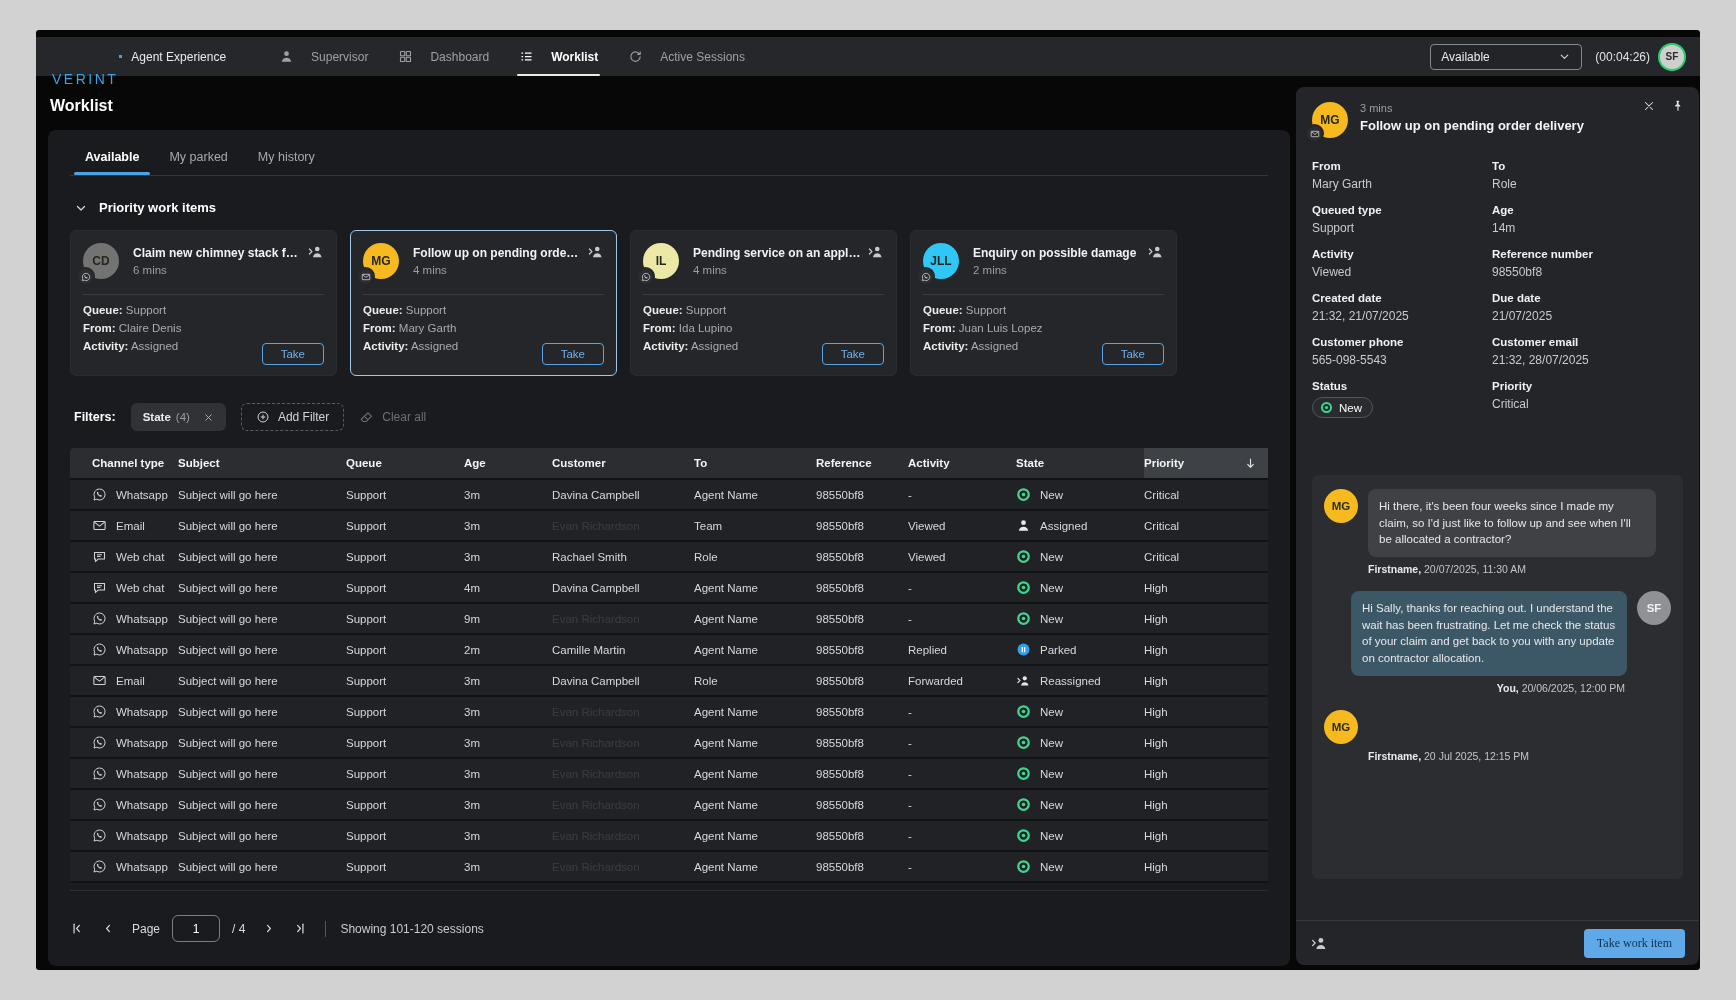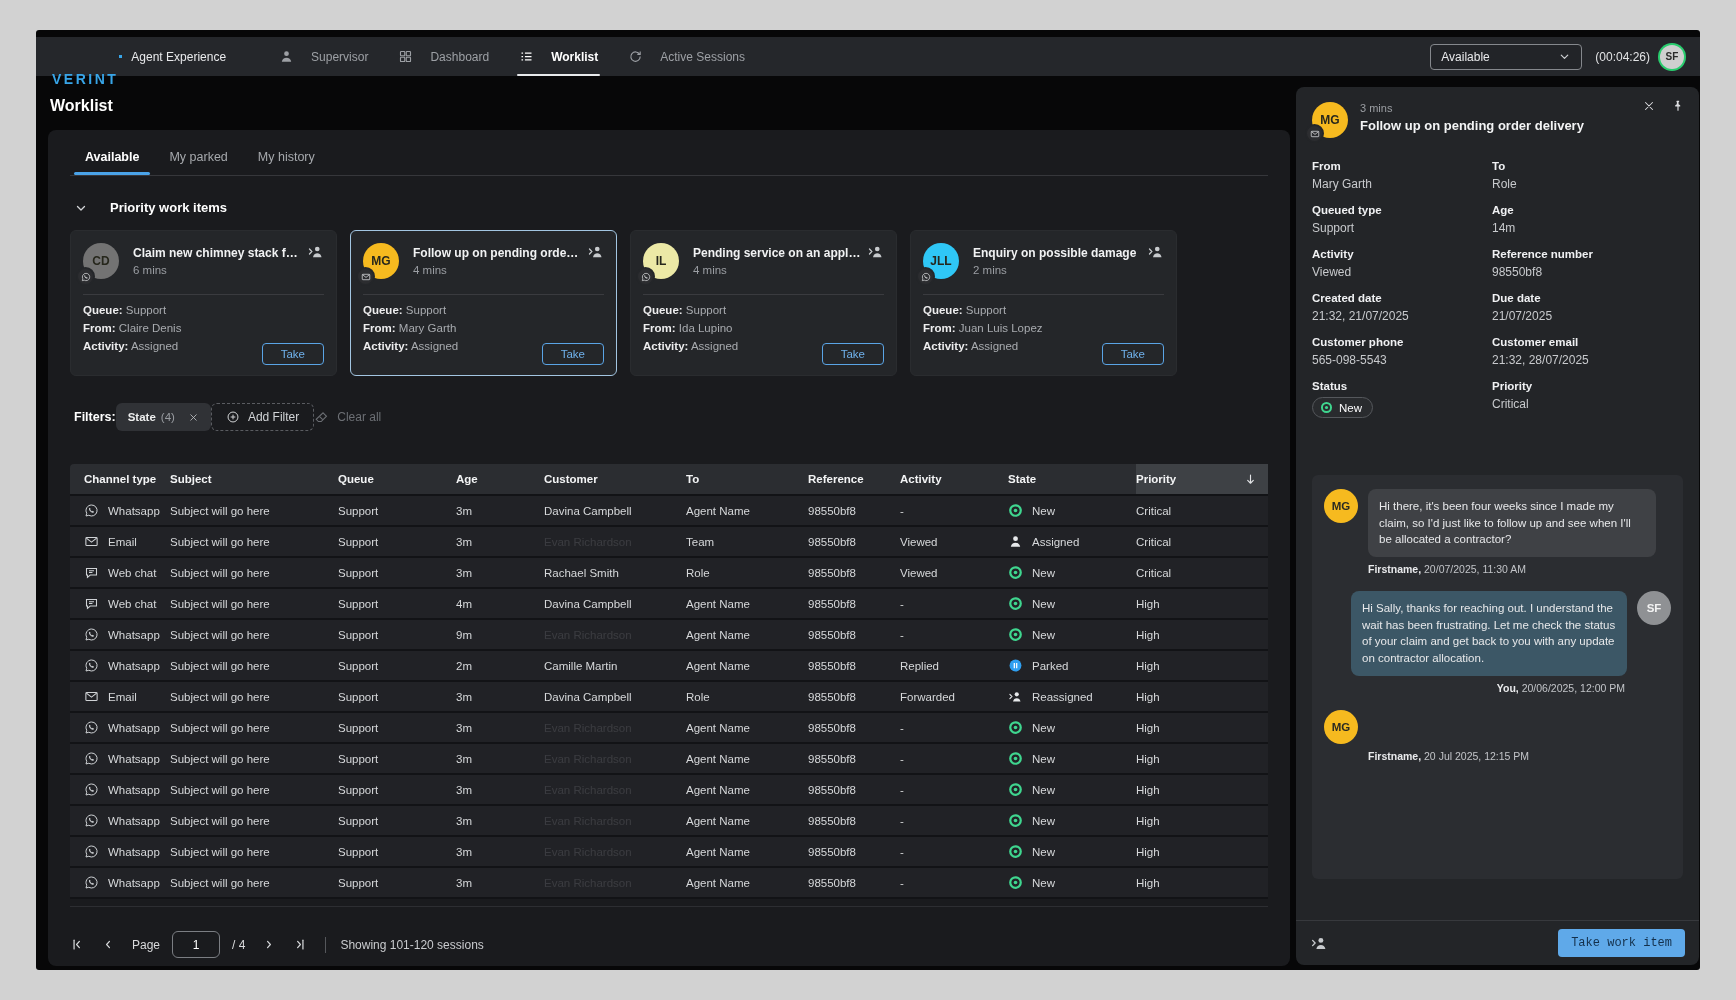--- a/index.html
+++ b/index.html
@@ -14,21 +14,21 @@
   .app {
     position: absolute; left: 36px; top: 30px; width: 1664px; height: 940px;
     background: #070708; border-radius: 3px; overflow: hidden;
   }
 
   
   .navbar {
     margin-top: 7px; height: 39px; background: #25272b;
     display: flex; align-items: center; padding: 0 16px;
   }
-  .brand { color: #38a5e8; font-weight: bold; font-size: 14px; letter-spacing: 2.5px; margin-top: 44px; }
+  .brand { color: #38a5e8; font-weight: normal; font-size: 14px; letter-spacing: 2.5px; margin-top: 44px; }
   .brand-dot { display:inline-block; width:3px; height:3px; background:#38a5e8; margin-left:1px; }
   .product { color: #e9eaec; font-size: 12px; margin-left: 9px; margin-right: 38px; }
   .nav-item {
     display: flex; align-items: center; gap: 17px; color: #9da0a5;
     font-size: 12px; padding: 0 15px; height: 100%; position: relative; cursor: pointer;
   }
   .nav-item .icon { width: 15px; height: 15px; }
   .nav-item.active { color: #ffffff; font-weight: bold; }
   .nav-item.active::after {
     content: ""; position: absolute; left: 13px; right: 13px; bottom: 0;
@@ -57,21 +57,21 @@
     background: #1a1b1e; border-radius: 8px; padding: 0 22px;
   }
   .tabs { display: flex; border-bottom: 1px solid #36373b; padding-top: 9px; }
   .tab { color: #a6a9ad; font-size: 12.5px; padding: 11px 15px; position: relative; cursor: pointer; }
   .tab.active { color: #ffffff; font-weight: bold; }
   .tab.active::after {
     content: ""; position: absolute; left: 4px; right: 4px; bottom: 0;
     height: 3px; background: #4aa3e8; border-radius: 2px;
   }
 
-  .section-head { display: flex; align-items: center; gap: 22px; margin: 24px 0 15px 4px; text-align: center; }
+  .section-head { display: flex; align-items: center; gap: 11px; margin: 24px 0 15px 4px; text-align: center; }
   .section-head .icon { width: 14px; height: 14px; color: #d3d5d8; }
   .section-title { color: #ffffff; font-weight: bold; font-size: 13px; }
 
   
   .cards { display: flex; gap: 13px; }
   .wcard {
     width: 267px; height: 146px; background: #242629; border: 1px solid #2a2c2f;
     border-radius: 6px; padding: 12px 12px 10px; position: relative; cursor: pointer;
   }
   .wcard.selected { border-color: #a3c6e2; }
@@ -98,21 +98,21 @@
   .wcard-row { font-size: 11.5px; color: #a8abaf; margin-bottom: 6px; }
   .wcard-row b { color: #ededee; font-weight: bold; }
   .take-btn {
     position: absolute; right: 12px; bottom: 10px; background: transparent;
     border: 1px solid #5aa4e5; color: #6fb1ec; font-size: 11.5px;
     border-radius: 4px; padding: 4px 18px; cursor: pointer;
     font-family: inherit;
   }
 
   
-  .filters { display: flex; align-items: center; margin: 27px 0 33px 4px; }
+  .filters { display: flex; align-items: center; gap: 15px; margin: 27px 0 17px 4px; }
   .filters-label { color: #ffffff; font-weight: bold; font-size: 12.5px; }
   .chip {
     background: #303236; border-radius: 6px; height: 28px; display: flex; align-items: center;
     gap: 5px; padding: 0 12px; font-size: 11.5px; color: #eceded; cursor: pointer;
   }
   .chip b { font-weight: bold; }
   .chip .count { color: #9a9da2; }
   .chip .icon { width: 11px; height: 11px; color: #c0c2c5; margin-left: 8px; }
   .add-filter {
     border: 1px dashed #5a5c61; border-radius: 6px; height: 28px; display: flex; align-items: center;
@@ -122,21 +122,21 @@
   .add-filter .icon { width: 14px; height: 14px; }
   .clear-all { display: flex; align-items: center; gap: 8px; color: #6c6f74; font-size: 12px; cursor: pointer; }
   .clear-all .icon { width: 15px; height: 15px; }
 
   
   .table-viewport { height: 443px; overflow: hidden; border-bottom: 1px solid #2d2e32; margin-top: 2px; }
   .trow {
     display: grid;
     grid-template-columns: 100px 168px 118px 88px 142px 122px 92px 108px 128px 1fr;
     align-items: center; height: 31px; background: #212226; border-bottom: 2px solid #121316;
-    font-size: 11.5px; color: #d6d8da; cursor: pointer;
+    font-size: 11.5px; color: #d6d8da; cursor: pointer; padding-left: 8px;
   }
   .thead {
     background: #2b2d31; font-weight: bold; color: #f3f4f5; height: 32px;
     border-radius: 4px 4px 0 0; cursor: default; border-bottom: 2px solid #121316;
   }
   .tcell { padding-right: 8px; white-space: nowrap; overflow: hidden; text-overflow: ellipsis; }
   .cell-channel { display: flex; align-items: center; gap: 9px; padding-left: 14px; }
   .cell-channel .icon { width: 15px; height: 15px; color: #d0d3d6; flex: 0 0 15px; }
   .cell-state { display: flex; align-items: center; gap: 9px; }
   .cell-state .icon { width: 15px; height: 15px; flex: 0 0 15px; color: #e6e8ea; }
@@ -205,21 +205,21 @@
   .msg-meta.right { text-align: right; margin: 6px 46px 16px 0; }
   .msg-meta b { color: #e9eaec; font-weight: bold; }
 
   .panel-footer {
     position: absolute; left: 0; right: 0; bottom: 0; height: 45px;
     border-top: 1px solid #37393d; display: flex; align-items: center; padding: 0 14px;
   }
   .panel-footer .assign-icon { margin-left: 0; width: 18px; height: 18px; }
   .take-work-btn {
     margin-left: auto; background: #5fa9e9; color: #14304b; font-size: 12px;
-    border: none; border-radius: 4px; padding: 7px 13px; cursor: pointer; font-family: Liberation Mono, monospace;
+    border: none; border-radius: 4px; padding: 7px 13px; cursor: pointer; font-family: Liberation Serif, serif;
   }
 </style>
 </head>
 <body>
 
 <div class="app">
 
   <div class="navbar">
     <span class="brand">VERINT</span>
       <span class="brand-dot"></span>

